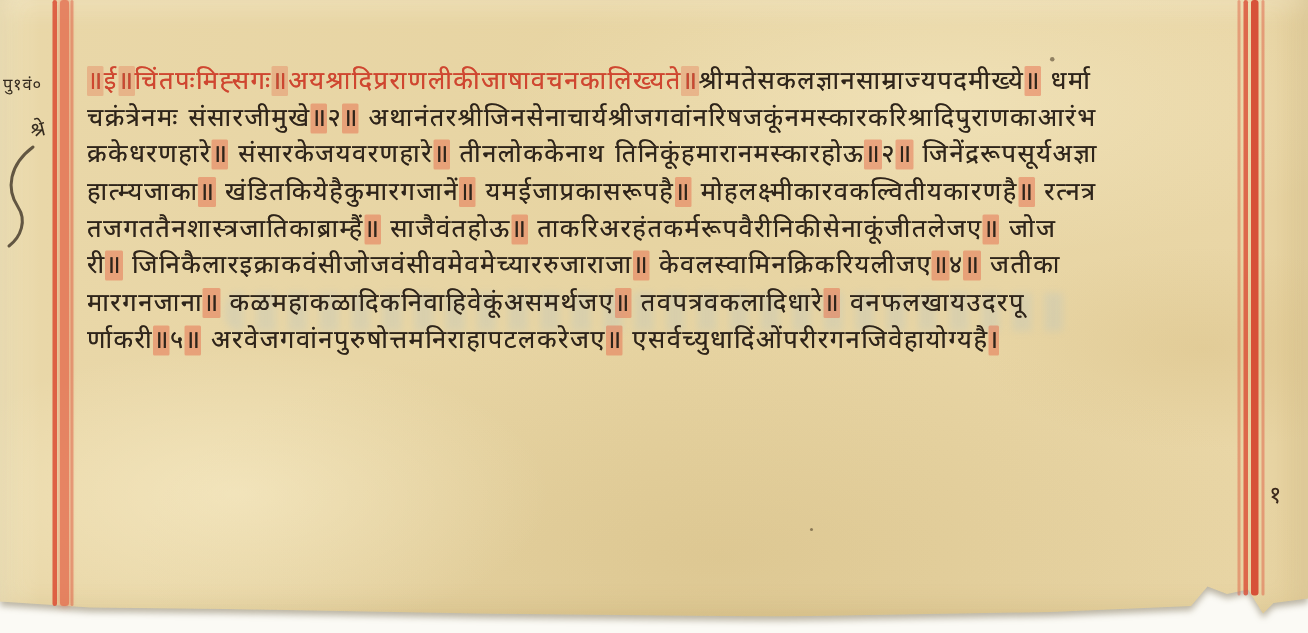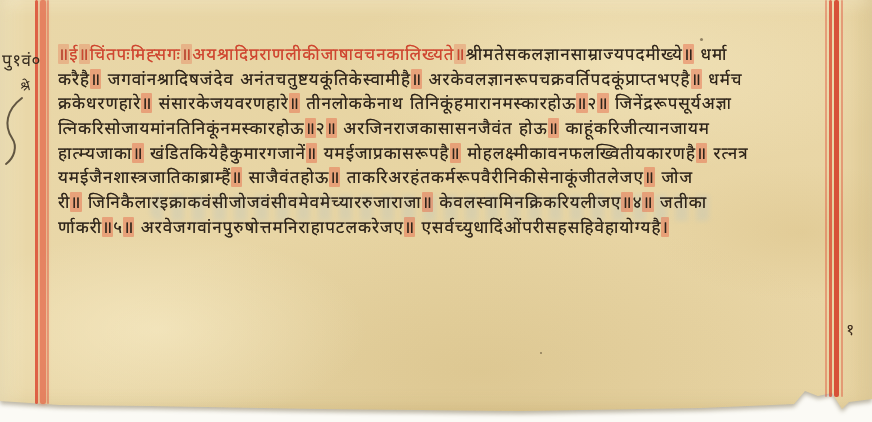--- a/index.html
+++ b/index.html
@@ -42,21 +42,21 @@
   .ms-line{
     height:24.7px;line-height:24.7px;white-space:nowrap;overflow:hidden;
     font-size:17px;letter-spacing:1px;color:#2e241a;
     text-shadow:0 0 .4px rgba(46,36,26,.6);
   }
   .rubric{color:#cf4630;text-shadow:0 0 .4px rgba(207,70,48,.7);}
   .danda{background:rgba(230,98,66,.45);border-radius:1px;}
   .rubric-danda{color:#cf4630;background:rgba(230,98,66,.3);}
 
   
-  .margin-note{position:absolute;color:#342a1e;font-size:17px;letter-spacing:.5px;}
+  .margin-note{position:absolute;color:#342a1e;font-size:11px;letter-spacing:.5px;}
   .note-1{left:2px;top:48px;}
   .note-2{left:20px;top:76px;transform:rotate(-14deg);font-size:14px;}
   .flourish{position:absolute;left:2px;top:96px;}
   .folio-number{position:absolute;left:846px;top:318px;font-size:16px;color:#3a281b;}
 
   
   .watermark{
     position:absolute;left:150px;top:195px;width:565px;height:26px;
     background:repeating-linear-gradient(90deg,
       rgba(150,185,215,.35) 0 13px, rgba(150,185,215,0) 13px 21px);
@@ -83,27 +83,27 @@
   <span class="stripe s1"></span>
   <span class="stripe s2"></span>
   <span class="stripe s3"></span>
   <span class="stripe s4"></span>
 </div>
 
 <div class="watermark"></div>
 
 <div class="text-block">
     <div class="ms-line"><span class="danda rubric-danda">॥</span><span class="rubric">ई</span><span class="danda rubric-danda">॥</span><span class="rubric">चिंतपःमिह्सगः</span><span class="danda rubric-danda">॥</span><span class="rubric">अयश्रादिप्रराणलीकीजाषावचनकालिख्यते</span><span class="danda rubric-danda">॥</span><span class="ink">श्रीमतेसकलज्ञानसाम्राज्यपदमीख्ये</span><span class="danda">॥</span><span class="ink"> धर्मा</span></div>
-    <div class="ms-line"><span class="ink">करैहै</span><span class="danda">॥</span><span class="ink"> जगवांनश्रादिषजंदेव अनंतचतुष्टयकूंतिकेस्वामीहै</span><span class="danda">॥</span><span class="ink"> अरकेवलज्ञानरूपचक्रवर्तिपदकूंप्राप्तभएहै</span><span class="danda">॥</span><span class="ink"> धर्मच</span></div>
+    <div class="ms-line"><span class="ink">चक्रंत्रेनमः संसारजीमुखे</span><span class="danda">॥</span><span class="ink">२</span><span class="danda">॥</span><span class="ink"> अथानंतरश्रीजिनसेनाचार्यश्रीजगवांनरिषजकूंनमस्कारकरिश्रादिपुराणकाआरंभ</span></div>
     <div class="ms-line"><span class="ink">क्रकेधरणहारे</span><span class="danda">॥</span><span class="ink"> संसारकेजयवरणहारे</span><span class="danda">॥</span><span class="ink"> तीनलोककेनाथ तिनिकूंहमारानमस्कारहोऊ</span><span class="danda">॥</span><span class="ink">२</span><span class="danda">॥</span><span class="ink"> जिनेंद्ररूपसूर्यअज्ञा</span></div>
-    <div class="ms-line"><span class="ink">त्निकरिसोजायमांनतिनिकूंनमस्कारहोऊ</span><span class="danda">॥</span><span class="ink">२</span><span class="danda">॥</span><span class="ink"> अरजिनराजकासासनजैवंत होऊ</span><span class="danda">॥</span><span class="ink"> काहूंकरिजीत्यानजायम</span></div>
-    <div class="ms-line"><span class="ink">हात्म्यजाका</span><span class="danda">॥</span><span class="ink"> खंडितकियेहैकुमारगजानें</span><span class="danda">॥</span><span class="ink"> यमईजाप्रकासरूपहै</span><span class="danda">॥</span><span class="ink"> मोहलक्ष्मीकावनफलख्वितीयकारणहै</span><span class="danda">॥</span><span class="ink"> रत्नत्र</span></div>
-    <div class="ms-line"><span class="ink">यमईजैनशास्त्रजातिकाब्राम्हैं</span><span class="danda">॥</span><span class="ink"> साजैवंतहोऊ</span><span class="danda">॥</span><span class="ink"> ताकरिअरहंतकर्मरूपवैरीनिकीसेनाकूंजीतलेजए</span><span class="danda">॥</span><span class="ink"> जोज</span></div>
+    <div class="ms-line"><span class="ink">हात्म्यजाका</span><span class="danda">॥</span><span class="ink"> खंडितकियेहैकुमारगजानें</span><span class="danda">॥</span><span class="ink"> यमईजाप्रकासरूपहै</span><span class="danda">॥</span><span class="ink"> मोहलक्ष्मीकारवकल्वितीयकारणहै</span><span class="danda">॥</span><span class="ink"> रत्नत्र</span></div>
+    <div class="ms-line"><span class="ink">तजगततैनशास्त्रजातिकाब्राम्हैं</span><span class="danda">॥</span><span class="ink"> साजैवंतहोऊ</span><span class="danda">॥</span><span class="ink"> ताकरिअरहंतकर्मरूपवैरीनिकीसेनाकूंजीतलेजए</span><span class="danda">॥</span><span class="ink"> जोज</span></div>
     <div class="ms-line"><span class="ink">री</span><span class="danda">॥</span><span class="ink"> जिनिकैलारइक्राकवंसीजोजवंसीवमेवमेच्याररुजाराजा</span><span class="danda">॥</span><span class="ink"> केवलस्वामिनक्रिकरियलीजए</span><span class="danda">॥</span><span class="ink">४</span><span class="danda">॥</span><span class="ink"> जतीका</span></div>
-    <div class="ms-line"><span class="ink">र्णाकरी</span><span class="danda">॥</span><span class="ink">५</span><span class="danda">॥</span><span class="ink"> अरवेजगवांनपुरुषोत्तमनिराहापटलकरेजए</span><span class="danda">॥</span><span class="ink"> एसर्वच्युधादिंओंपरीसहसहिवेहायोग्यहै</span><span class="danda">।</span></div>
+    <div class="ms-line"><span class="ink">मारगनजाना</span><span class="danda">॥</span><span class="ink"> कळमहाकळादिकनिवाहिवेकूंअसमर्थजए</span><span class="danda">॥</span><span class="ink"> तवपत्रवकलादिधारे</span><span class="danda">॥</span><span class="ink"> वनफलखायउदरपू</span></div>
+    <div class="ms-line"><span class="ink">र्णाकरी</span><span class="danda">॥</span><span class="ink">५</span><span class="danda">॥</span><span class="ink"> अरवेजगवांनपुरुषोत्तमनिराहापटलकरेजए</span><span class="danda">॥</span><span class="ink"> एसर्वच्युधादिंओंपरीरगनजिवेहायोग्यहै</span><span class="danda">।</span></div>
   </div>
 
 <div class="margin-note note-1">पु१वं०</div>
 <div class="margin-note note-2">श्रे</div>
 
 <svg class="flourish" width="26" height="70" viewBox="0 0 26 70">
   <path d="M20 2 C 4 14, 2 30, 10 42 C 16 51, 12 62, 4 68" fill="none" stroke="rgba(52,42,30,.75)" stroke-width="2" stroke-linecap="round"></path>
 </svg>
 
 <div class="folio-number">१</div>

